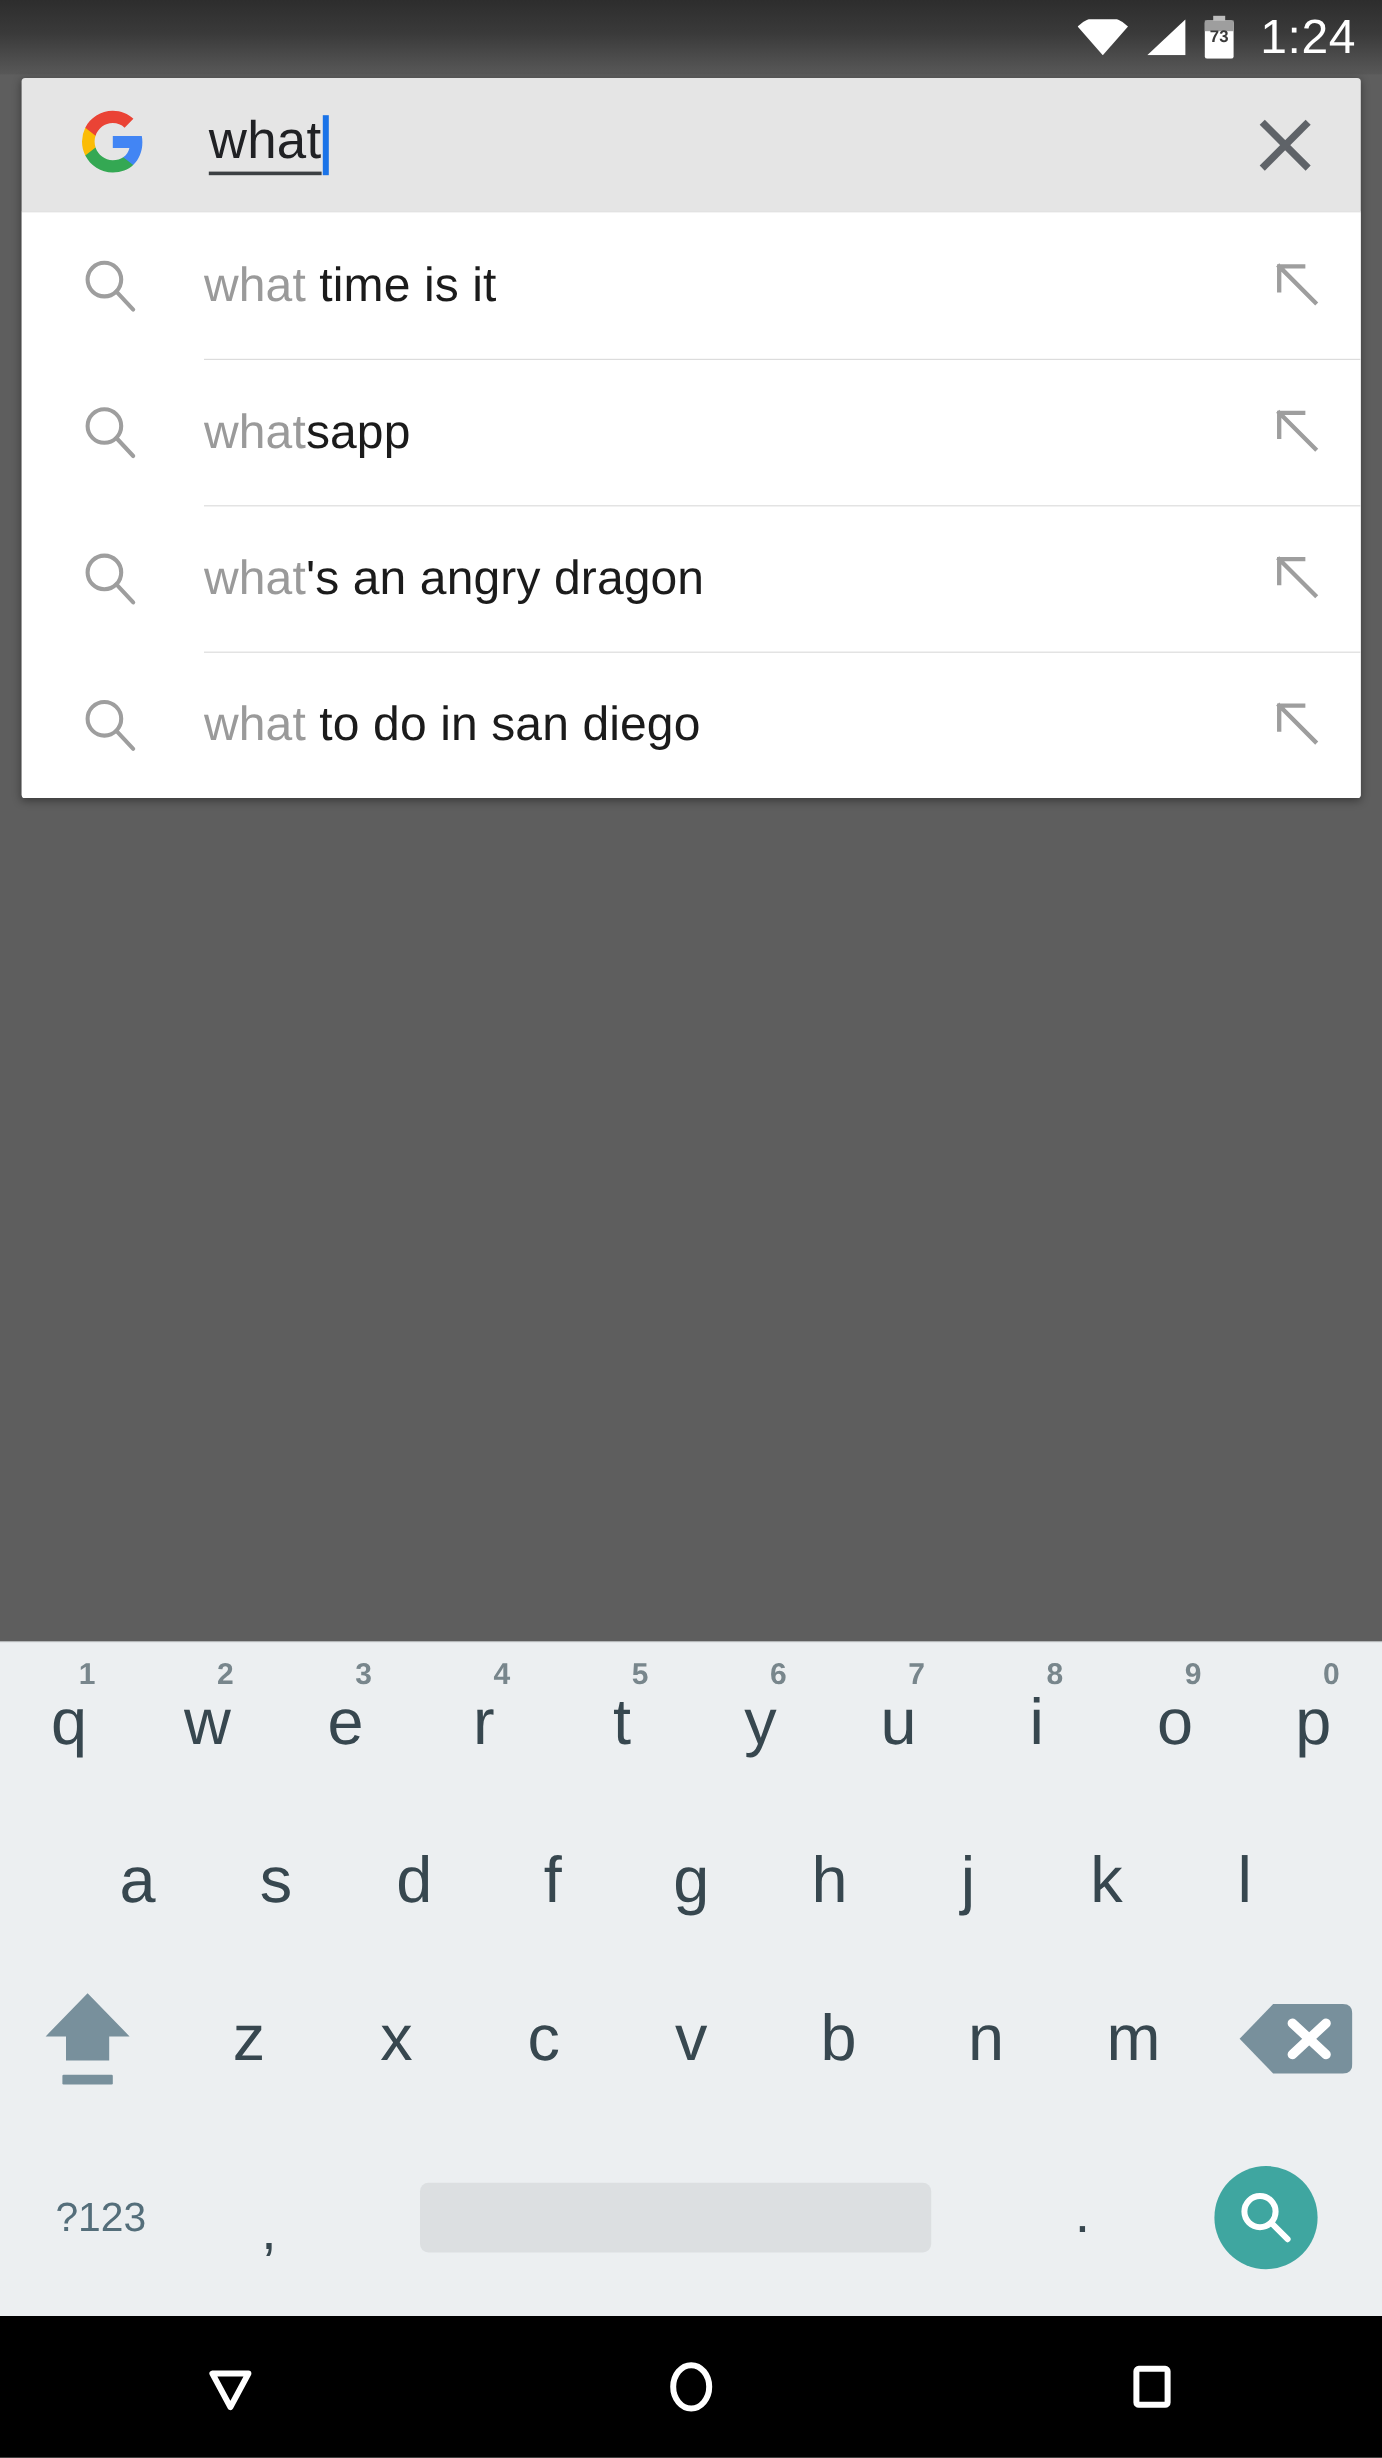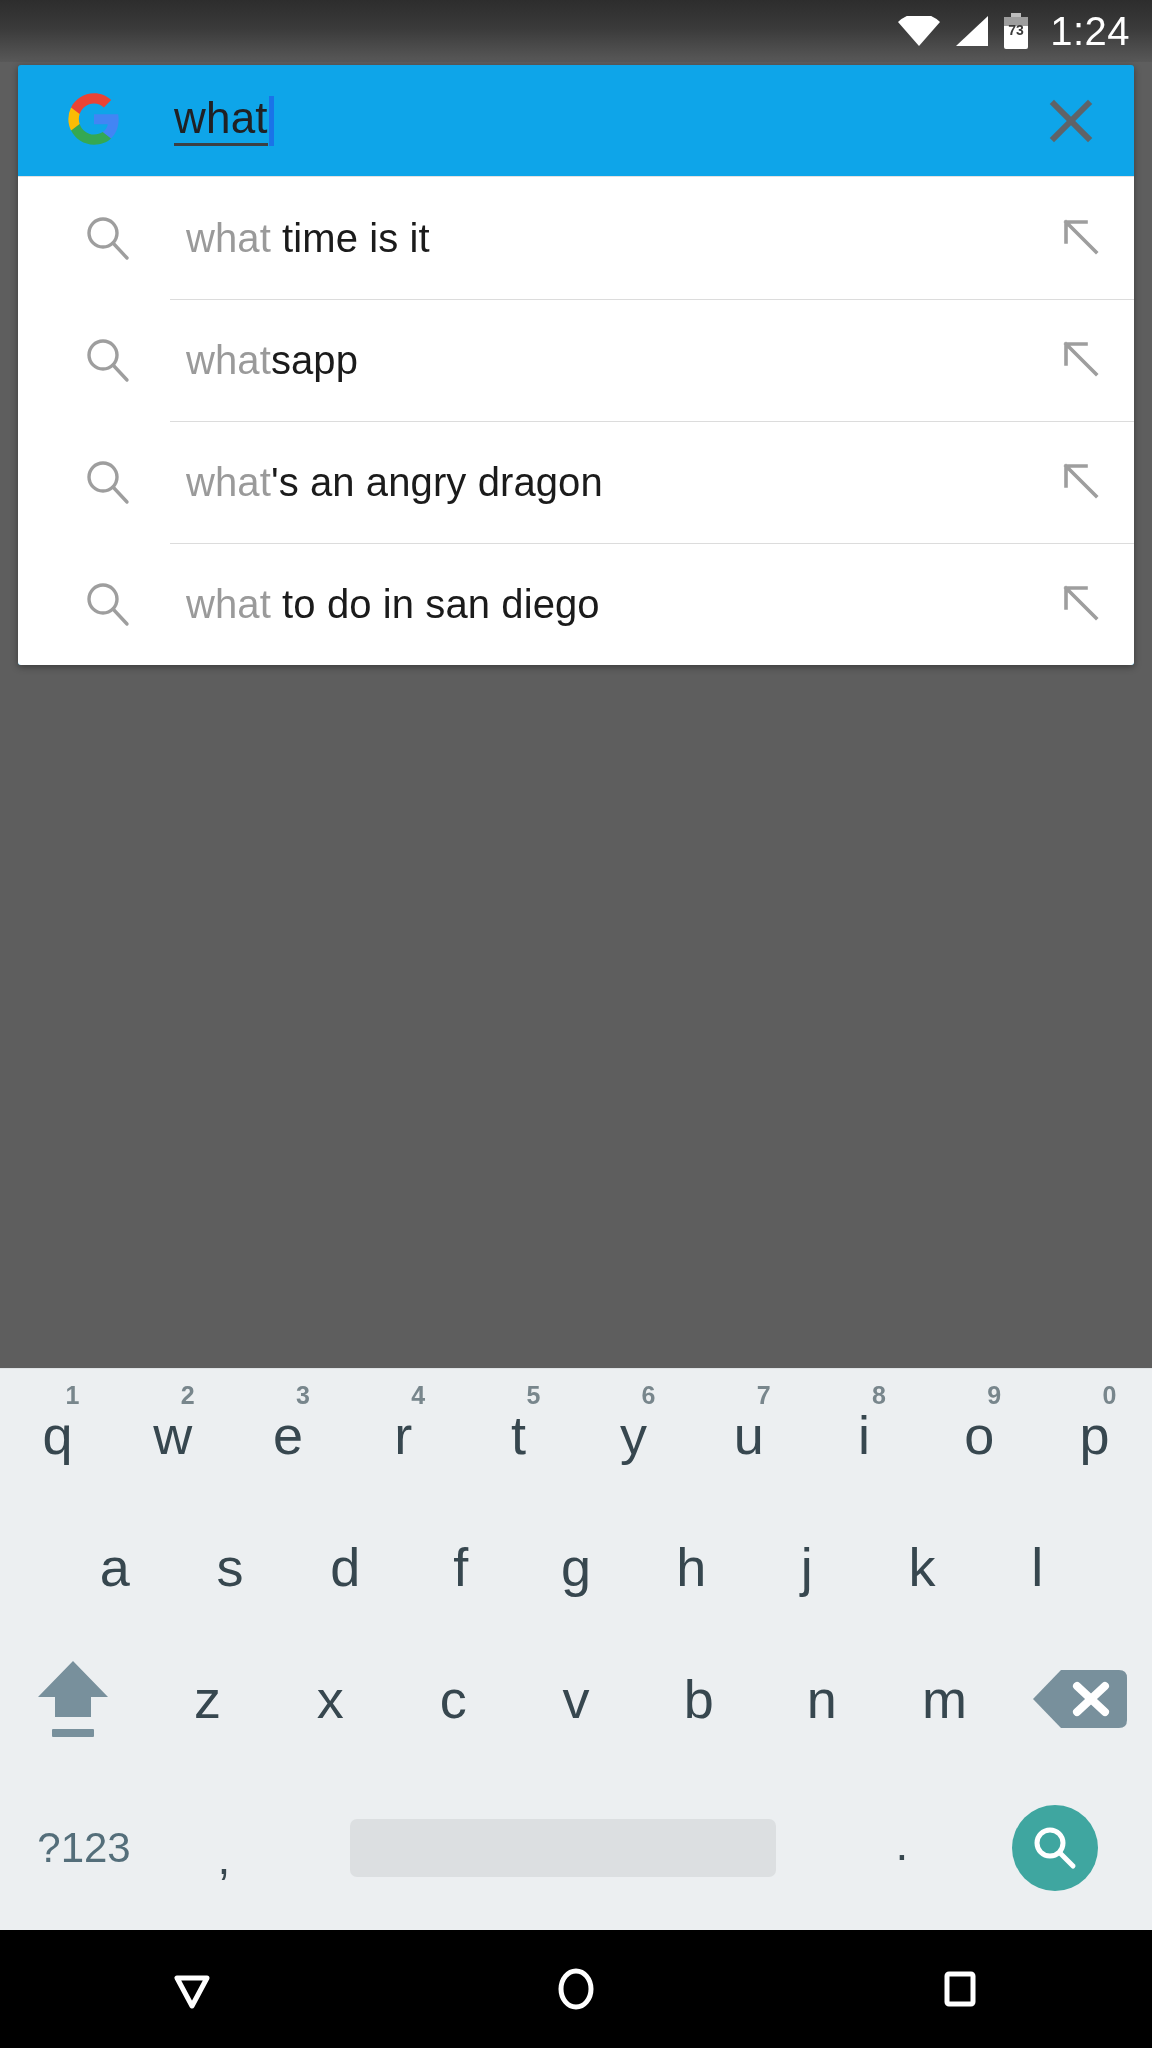--- a/index.html
+++ b/index.html
@@ -26,21 +26,21 @@
   .signal-glyph { width:34px; height:30px; }
   .batt-glyph { width:28px; height:36px; position:relative; }
   .sb-time {
     color:#ffffff; font-size:40px; letter-spacing:0.5px;
     font-family:"Liberation Sans", sans-serif; margin-left:6px;
   }
 
   
   .card {
     position:absolute; top:65px; left:18px; width:1116px;
-    background:#0ea5e9; border-radius:3px;
+    background:#e5e5e5; border-radius:3px;
     box-shadow:0 2px 7px rgba(0,0,0,0.38);
     overflow:hidden;
   }
   .searchbar {
     height:112px; display:flex; align-items:center;
     border-bottom:1px solid #e2e2e2; padding:0 26px 0 48px;
   }
   .g-logo { width:56px; height:56px; flex:0 0 auto; }
   .query-wrap {
     flex:1 1 auto; margin-left:52px; display:flex; align-items:center;
@@ -58,21 +58,21 @@
   .clear-btn {
     width:74px; height:74px; flex:0 0 auto;
     display:flex; align-items:center; justify-content:center;
     cursor:pointer;
   }
 
   
   .sugg-list { background:#fff; }
   .sugg-row {
     position:relative; height:122px; display:flex; align-items:center;
-    padding:0 26px 0 64px; cursor:pointer;
+    padding:0 26px 0 48px; cursor:pointer;
   }
   .sugg-row + .sugg-row::before {
     content:""; position:absolute; top:0; left:152px; right:0;
     height:1px; background:#dcdcdc;
   }
   .sugg-mag { width:52px; height:52px; flex:0 0 auto; }
   .sugg-text {
     flex:1 1 auto; margin-left:52px; font-size:40px;
     white-space:nowrap; overflow:hidden; text-overflow:ellipsis;
     letter-spacing:0.1px;
@@ -105,21 +105,21 @@
     position:absolute; top:14px; left:50%; margin-left:8px;
     font-size:25px; color:#78868c; font-weight:700; line-height:1;
   }
   .kb-row.r2 { padding:0 57px; }
   .kb-row.r3 .key.letter-key { flex:1 1 0; }
 
   .key-shift { flex:0 0 146px; display:flex; align-items:center; justify-content:center; position:relative; cursor:pointer; }
   .key-del   { flex:0 0 146px; display:flex; align-items:center; justify-content:center; cursor:pointer; }
 
   .r4-sym { flex:0 0 168px; display:flex; align-items:center; justify-content:center; cursor:pointer; }
-  .r4-sym .letter { font-size:42px; color:#546e7a; }
+  .r4-sym .letter { font-size:34px; color:#546e7a; }
   .r4-comma { flex:0 0 112px; display:flex; align-items:center; justify-content:center; cursor:pointer; }
   .r4-comma .letter { font-size:46px; color:#37474f; position:relative; top:10px; }
   .r4-space { flex:1 1 auto; display:flex; align-items:center; justify-content:center; cursor:pointer; }
   .space-bar { width:426px; height:58px; background:#dcdfe1; border-radius:7px; }
   .r4-period { flex:0 0 112px; display:flex; align-items:center; justify-content:center; cursor:pointer; }
   .r4-period .letter { font-size:46px; color:#37474f; position:relative; top:-4px; }
   .r4-go { flex:0 0 194px; display:flex; align-items:center; justify-content:center; cursor:pointer; }
   .go-circle {
     width:86px; height:86px; border-radius:50%;
     display:flex; align-items:center; justify-content:center;

